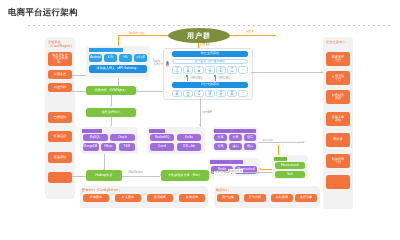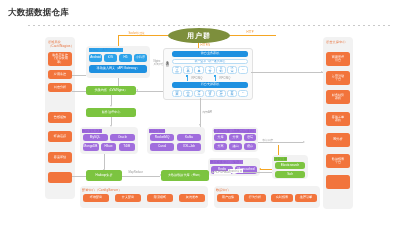--- a/index.html
+++ b/index.html
@@ -87,21 +87,21 @@
   }
   .biz-wrap{
     position:absolute;background:#fafafa;border:0.5px solid #e2e2e2;border-radius:3px;
   }
 </style>
 </head>
 <body>
 
 <div id="page">
 
-  <div class="title">大数据数据仓库</div>
+  <div class="title">电商平台运行架构</div>
   <div class="dashline"></div>
 
   <div class="ellipse" style="left:168px;top:28px;width:62px;height:15px;">
     <span>用户群</span>
   </div>
 
   <div class="ln h or" style="left:118px;top:35px;width:50px;"></div>
   <div class="ln v or" style="left:118px;top:35px;height:11px;"></div>
   <div class="arrow or down" style="left:116.5px;top:46px;"></div>
   <div class="edgelbl or" style="left:128px;top:31px;">Socket长连接</div>

